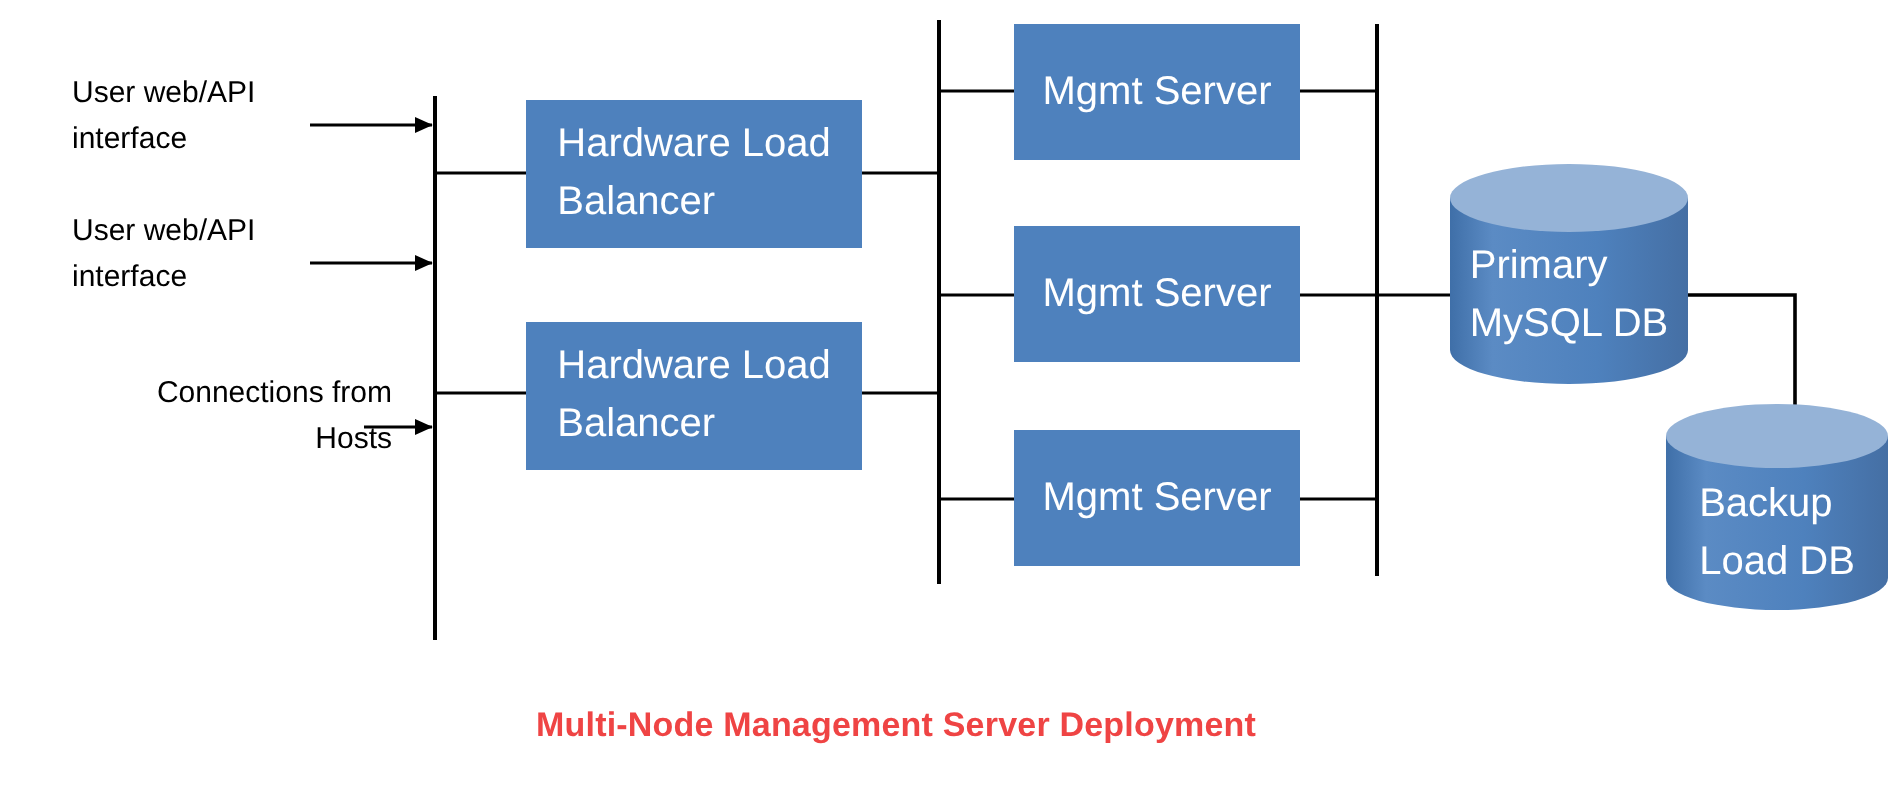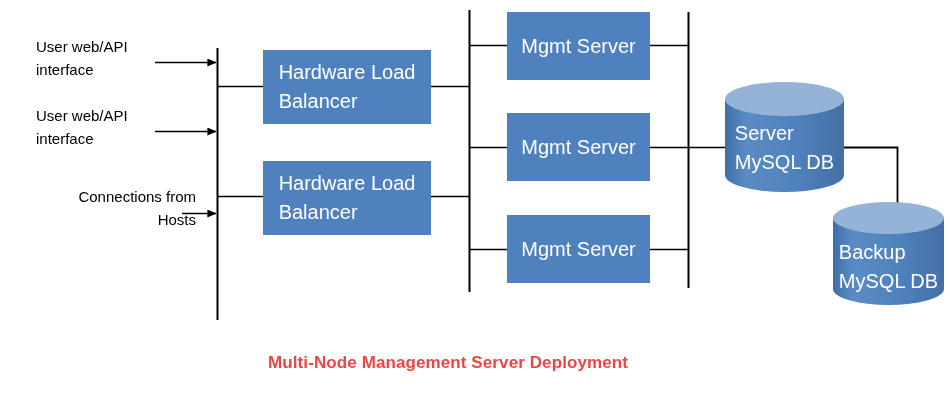--- a/index.html
+++ b/index.html
@@ -127,20 +127,20 @@
 
   <div class="node-label" style="left:251px; top:50px; width:168px; height:74px;">Hardware Load
 Balancer</div>
   <div class="node-label" style="left:251px; top:161px; width:168px; height:74px;">Hardware Load
 Balancer</div>
 
   <div class="node-label" style="left:495px; top:12px; width:143px; height:68px;">Mgmt Server</div>
   <div class="node-label" style="left:495px; top:113px; width:143px; height:68px;">Mgmt Server</div>
   <div class="node-label" style="left:495px; top:215px; width:143px; height:68px;">Mgmt Server</div>
 
-  <div class="node-label" style="left:713px; top:118px; width:119px; height:60px;">Server
+  <div class="node-label" style="left:713px; top:118px; width:119px; height:60px;">Primary
 MySQL DB</div>
   <div class="node-label" style="left:821px; top:238px; width:111px; height:58px;">Backup
-MySQL DB</div>
+Load DB</div>
 
   <div class="caption" style="left:256px; top:353px;">Multi-Node Management Server Deployment</div>
 
 </div>
 
 </body></html>

